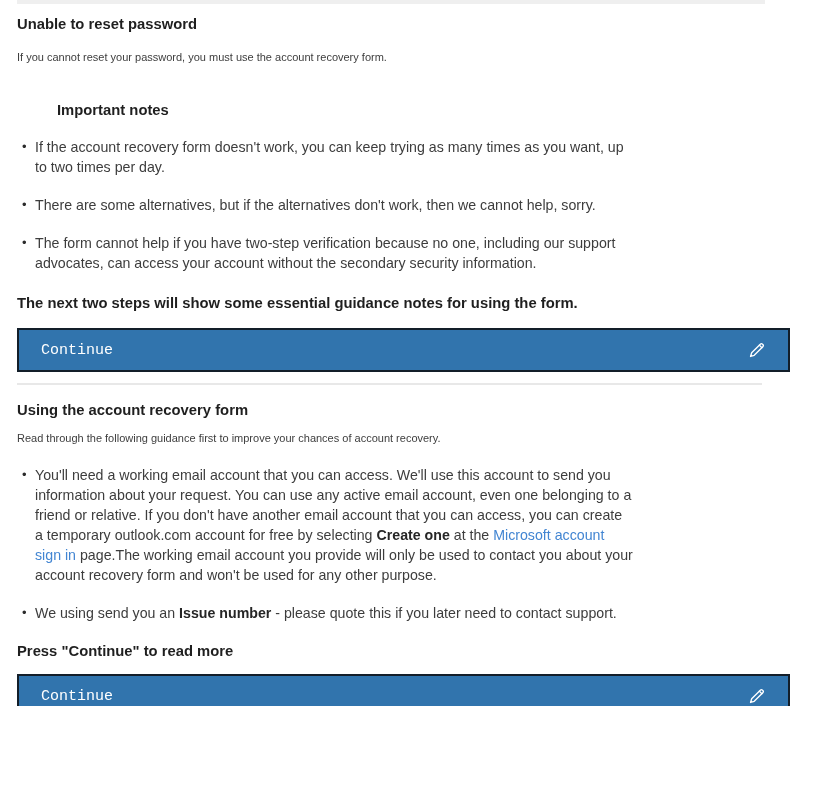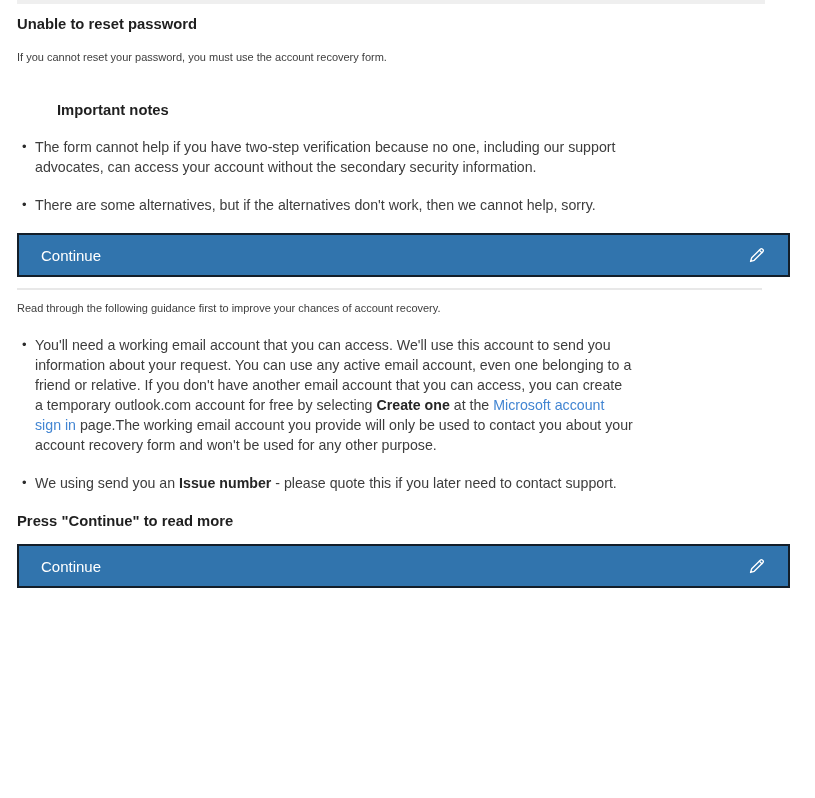--- a/index.html
+++ b/index.html
@@ -77,21 +77,21 @@
     display: flex;
     align-items: center;
     justify-content: space-between;
     width: 773px;
     height: 44px;
     margin-top: 15px;
     background: #3174ad;
     border: 2px solid #131e29;
     padding: 0 22px;
     cursor: pointer;
-    font-family: Liberation Sans, sans-serif;
+    font-family: Liberation Mono, monospace;
   }
   .btn-label {
     color: #ffffff;
     font-size: 15px;
     font-weight: 400;
   }
   .btn-icon { display: flex; align-items: center; }
   .btn-icon svg { display: block; }
   .rule-after-btn { margin-top: 11px; }
   .h-using { margin-top: 15px; }
@@ -113,37 +113,40 @@
 
   <div class="top-rule"></div>
 
   <h3 class="sec-heading h-unable">Unable to reset password</h3>
 
   <p class="body-text intro">If you cannot reset your password, you must use the account recovery form.</p>
 
   <h3 class="sec-heading h-important">Important notes</h3>
 
   <ul class="bullet-list">
+    <li><span>If the account recovery form doesn't work, you can keep trying as many times as you want, up to two times per day.</span></li>
+    <li><span>There are some alternatives, but if the alternatives don't work, then we cannot help, sorry.</span></li>
     <li><span>The form cannot help if you have two-step verification because no one, including our support advocates, can access your account without the secondary security information.</span></li>
-    <li><span>There are some alternatives, but if the alternatives don't work, then we cannot help, sorry.</span></li>
   </ul>
 
+  <p class="bold-note">The next two steps will show some essential guidance notes for using the form.</p>
 
   <button class="continue-btn">
     <span class="btn-label">Continue</span>
     <span class="btn-icon">
       <svg width="19" height="19" viewBox="0 0 24 24" fill="none" stroke="#ffffff" stroke-width="1.7" stroke-linejoin="round" stroke-linecap="round">
         <path d="M4.5 19.5l1.4-4.6L16.8 4a2 2 0 0 1 2.8 0l.4.4a2 2 0 0 1 0 2.8L9.1 18.1 4.5 19.5z"></path>
         <path d="M15.6 5.2l3.2 3.2"></path>
       </svg>
     </span>
   </button>
 
   <div class="rule rule-after-btn"></div>
 
+  <h3 class="sec-heading h-using">Using the account recovery form</h3>
 
   <p class="body-text read-through">Read through the following guidance first to improve your chances of account recovery.</p>
 
   <ul class="bullet-list guidance-list">
     <li><span>You'll need a working email account that you can access. We'll use this account to send you information about your request. You can use any active email account, even one belonging to a friend or relative. If you don't have another email account that you can access, you can create a temporary outlook.com account for free by selecting </span><strong class="inline-bold">Create one</strong><span> at the </span><a class="inline-link">Microsoft account sign in</a><span> page.The working email account you provide will only be used to contact you about your account recovery form and won't be used for any other purpose.</span></li>
     <li><span>We using send you an </span><strong class="inline-bold">Issue number</strong><span> - please quote this if you later need to contact support.</span></li>
   </ul>
 
   <h3 class="sec-heading h-press">Press "Continue" to read more</h3>
 

